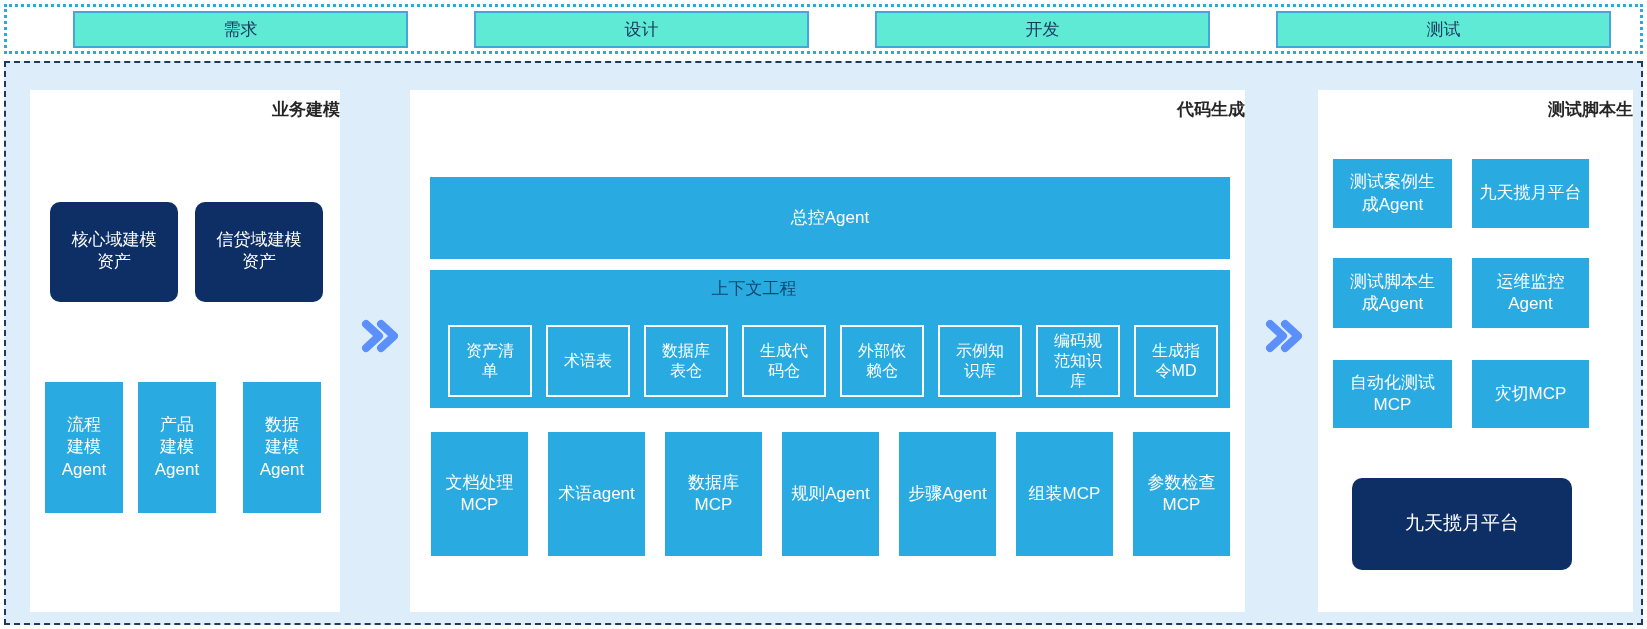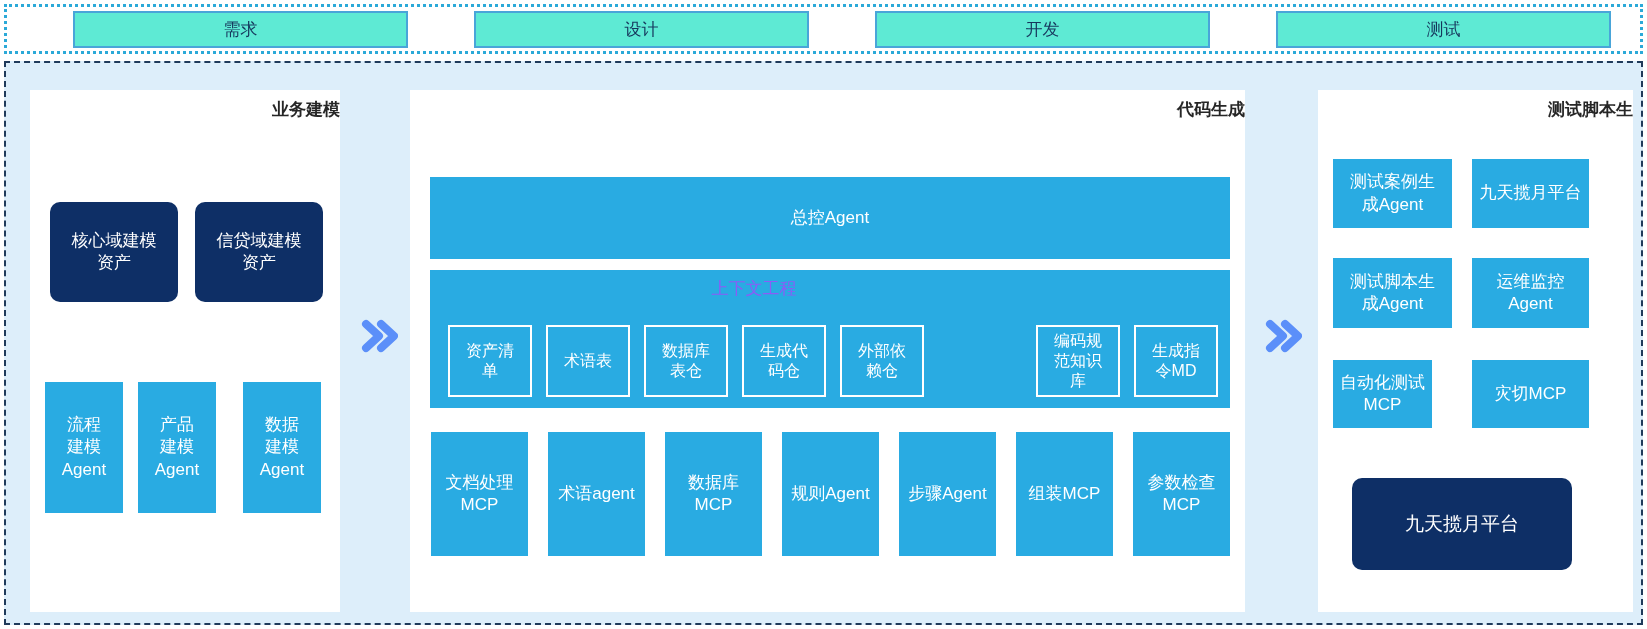--- a/index.html
+++ b/index.html
@@ -25,27 +25,27 @@
   .panel{position:absolute;top:90px;height:522px;background:#ffffff;}
   .panel-title{
     position:absolute;top:96px;height:28px;color:#262626;
     font-size:17px;font-weight:bold;text-align:right;line-height:28px;
   }
   .cyan-box,.navy-box{
     position:absolute;color:#ffffff;display:flex;align-items:center;justify-content:center;
     text-align:center;white-space:pre-line;line-height:1.3;
   }
   .cyan-box{background:#29abe2;font-size:17px;}
-  .navy-box{background:#0e2f66;border-radius:10px;font-size:17px;}
+  .navy-box{background:#0e2f66;border-radius:10px;font-size:17px;font-family:Liberation Mono, monospace;}
   .context-panel{
     position:absolute;left:430px;top:270px;width:800px;height:138px;background:#29abe2;
   }
   .context-title{
     position:absolute;left:430px;top:277px;width:648px;text-align:center;
-    color:#8b5cf6;font-size:17px;
+    color:#0c4a6e;font-size:17px;
   }
   .context-item{
     position:absolute;top:325px;width:80px;height:68px;background:#29abe2;
     border:2px solid #ffffff;color:#ffffff;font-size:16px;line-height:1.25;
     display:flex;align-items:center;justify-content:center;text-align:center;white-space:pre-line;
   }
   .tool-box{top:432px;width:97px;height:124px;}
   .flow-arrow{position:absolute;top:319px;width:38px;height:34px;}
 </style>
 </head>
@@ -90,20 +90,22 @@
   <div class="context-title">上下文工程</div>
   <div class="context-item" style="left:448px">资产清
 单</div>
   <div class="context-item" style="left:546px">术语表</div>
   <div class="context-item" style="left:644px">数据库
 表仓</div>
   <div class="context-item" style="left:840px">外部依
 赖仓</div>
   <div class="context-item" style="left:742px">生成代
 码仓</div>
+  <div class="context-item" style="left:938px">示例知
+识库</div>
   <div class="context-item" style="left:1036px">编码规
 范知识
 库</div>
   <div class="context-item" style="left:1134px">生成指
 令MD</div>
 
   <div class="cyan-box tool-box" style="left:431px">文档处理
 MCP</div>
   <div class="cyan-box tool-box" style="left:548px">术语agent</div>
   <div class="cyan-box tool-box" style="left:665px">数据库
@@ -121,18 +123,18 @@
 
   <div class="panel" style="left:1318px;width:315px"></div>
   <div class="panel-title" style="left:1318px;width:315px">测试脚本生</div>
   <div class="cyan-box" style="left:1333px;top:159px;width:119px;height:69px">测试案例生
 成Agent</div>
   <div class="cyan-box" style="left:1472px;top:159px;width:117px;height:69px">九天揽月平台</div>
   <div class="cyan-box" style="left:1333px;top:258px;width:119px;height:70px">测试脚本生
 成Agent</div>
   <div class="cyan-box" style="left:1472px;top:258px;width:117px;height:70px">运维监控
 Agent</div>
-  <div class="cyan-box" style="left:1333px;top:360px;width:99px;height:68px">自动化测试
+  <div class="cyan-box" style="left:1333px;top:360px;width:119px;height:68px">自动化测试
 MCP</div>
   <div class="cyan-box" style="left:1472px;top:360px;width:117px;height:68px">灾切MCP</div>
   <div class="navy-box" style="left:1352px;top:478px;width:220px;height:92px;font-size:19px">九天揽月平台</div>
 
 </div>
 
 </body></html>

